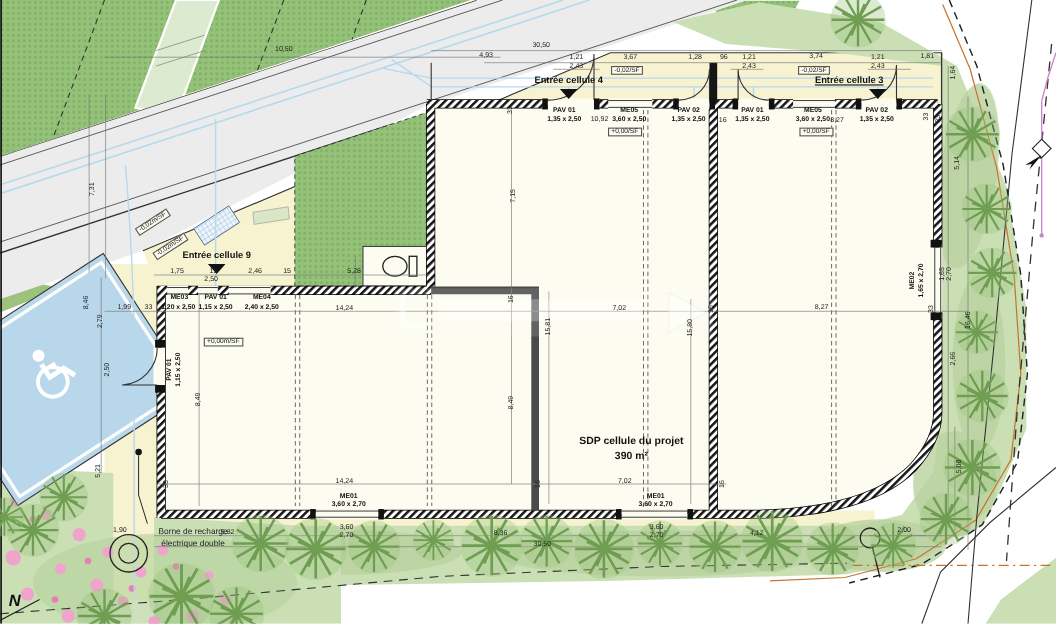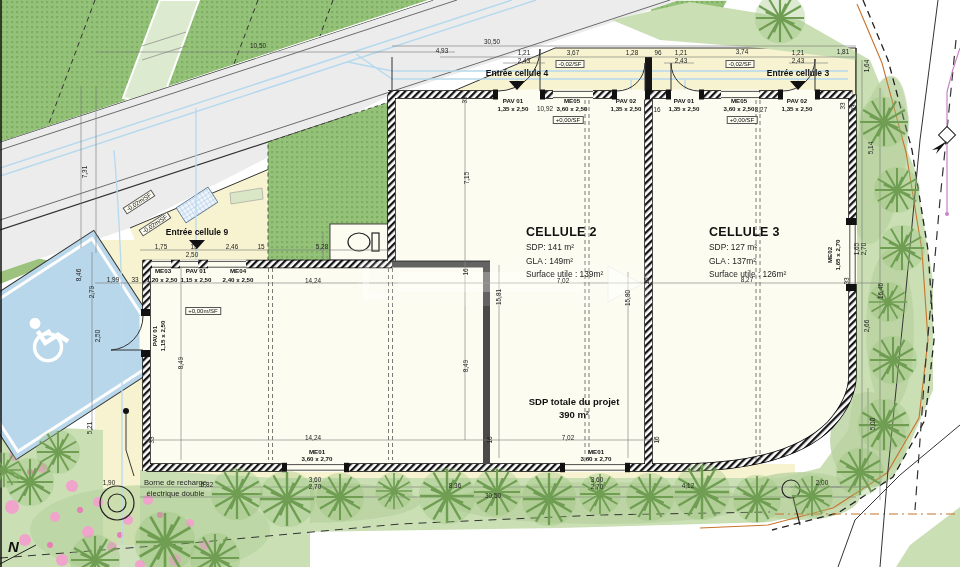--- a/index.html
+++ b/index.html
@@ -408,38 +408,26 @@
       <div class="lbl opn" style="left: 596px; top: 459px; transform: translate(-50%, -50%);">3,60 x 2,70</div>
       <div class="lbl lvl" style="left: 570px; top: 64px; transform: translate(-50%, -50%);">-0,02/SF</div>
       <div class="lbl lvl" style="left: 740px; top: 64px; transform: translate(-50%, -50%);">-0,02/SF</div>
       <div class="lbl lvl" style="left: 568px; top: 120px; transform: translate(-50%, -50%);">+0,00/SF</div>
       <div class="lbl lvl" style="left: 742px; top: 120px; transform: translate(-50%, -50%);">+0,00/SF</div>
       <div class="lbl lvl" style="left: 203px; top: 311px; transform: translate(-50%, -50%);">+0,00m/SF</div>
       <div class="lbl lvl" style="left: 139px; top: 202px; transform: translate(-50%, -50%) rotate(-33deg);">-0,02m/SF</div>
       <div class="lbl lvl" style="left: 155px; top: 224px; transform: translate(-50%, -50%) rotate(-33deg);">-0,02m/SF</div>
       <div class="lbl ent" style="left: 197px; top: 232px; transform: translate(-50%, -50%);">Entrée cellule 9</div>
       <div class="lbl ent" style="left: 517px; top: 73px; transform: translate(-50%, -50%);">Entrée cellule 4</div>
-      <div class="lbl ent" style="left: 798px; top: 73px; transform: translate(-50%, -50%);">Entrée cellule 3</div>
+      <div class="lbl ent" style="left: 772px; top: 73px; transform: translate(-50%, -50%); text-decoration: underline;">Entrée cellule 3</div>
     </div>
 
-<div class="cell" id="cell2">
-  <h3>CELLULE 2</h3>
-  <div>SDP: 141 m²</div>
-  <div>GLA : 149m²</div>
-  <div>Surface utile : 139m²</div>
-</div>
-<div class="cell" id="cell3">
-  <h3>CELLULE 3</h3>
-  <div>SDP: 127 m²</div>
-  <div>GLA : 137m²</div>
-  <div>Surface utile : 126m²</div>
-</div>
 
 <div id="total">
-  <div>SDP totale du projet</div>
+  <div>SDP cellule du projet</div>
   <div class="v">390 m²</div>
 </div>
 
 <div id="charging">
   <div>Borne de recharge</div>
   <div>électrique double</div>
 </div>
 
 <div id="north">N</div>
 </div>

